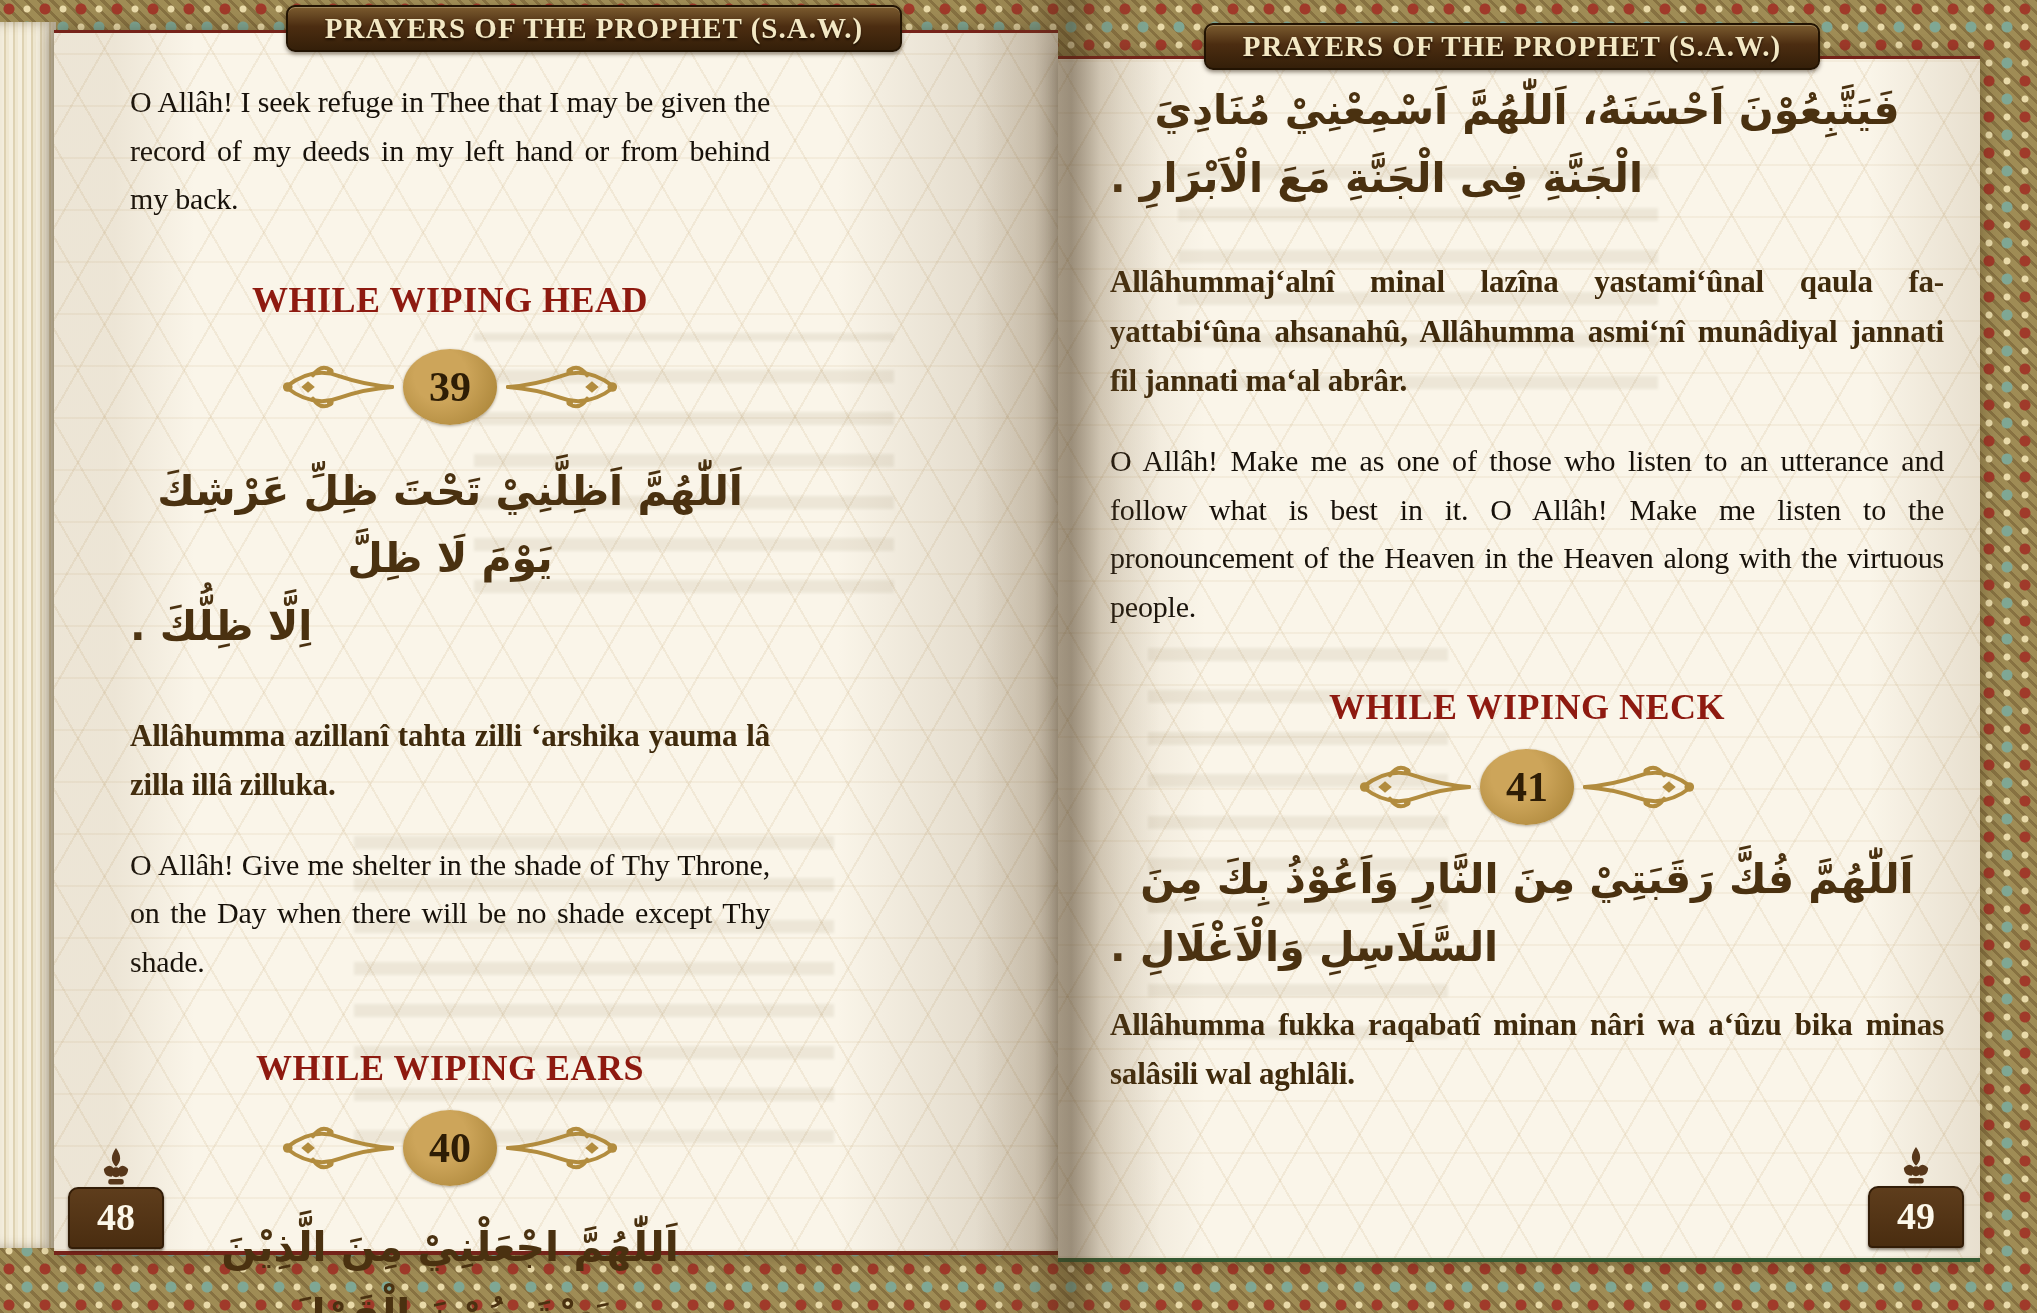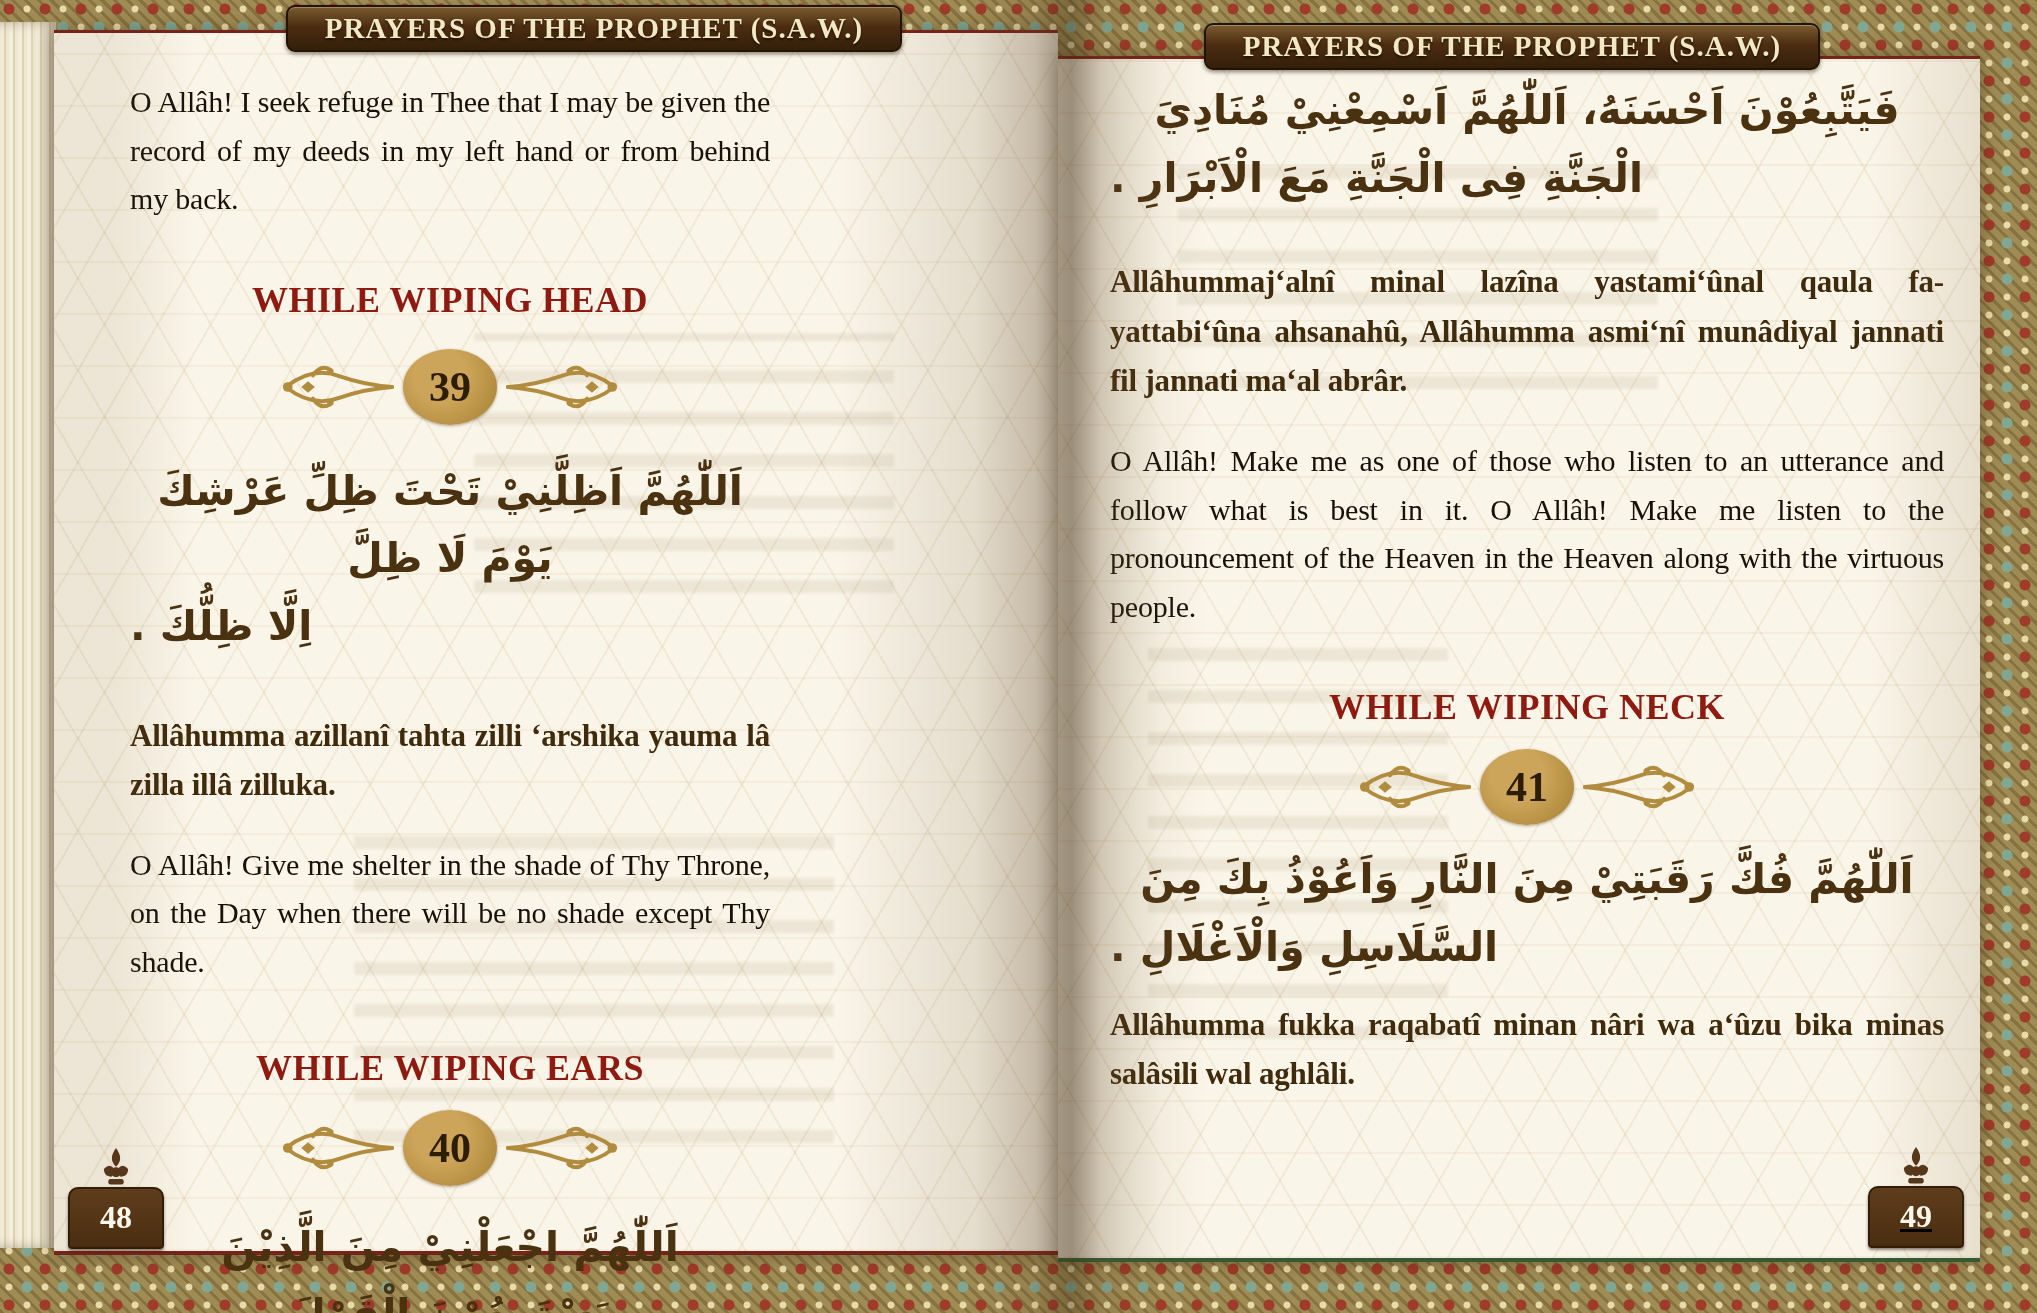--- a/index.html
+++ b/index.html
@@ -67,26 +67,26 @@
     width:94px;height:76px;border-radius:50%;
     background:radial-gradient(circle at 40% 35%, #cda55a 0 35%, #b08a3e 80%, #9c7833 100%);
     display:flex;align-items:center;justify-content:center;
     color:#2e1d05;font-weight:bold;font-size:42px;
     box-shadow:0 1px 3px rgba(60,40,10,.4);
   }
   .flourish{width:118px;height:58px;}
   .flourish.flip{transform:scaleX(-1);}
   .plaque{position:absolute;bottom:2px;width:96px;text-align:center;z-index:7;}
   .plaque-left{left:14px;}
-  .plaque-right{right:16px;bottom:10px;text-decoration:underline;}
+  .plaque-right{right:16px;bottom:10px;}
   .plaque .finial{height:44px;display:block;margin:0 auto -4px auto;}
   .plaque .box{
     background:linear-gradient(180deg,#5e3d1c,#4a2d10);
     border:2px solid #331d07;border-radius:10px 10px 4px 4px;
-    color:#fdf8ea;font-weight:bold;font-size:32px;line-height:56px;height:58px;
+    color:#fdf8ea;font-weight:bold;font-size:38px;line-height:56px;height:58px;
     box-shadow:0 2px 3px rgba(30,15,0,.5);
   }
   .ghost{position:absolute;pointer-events:none;opacity:.10;filter:blur(1.5px);
     background:repeating-linear-gradient(0deg, rgba(110,90,50,.9) 0 13px, transparent 13px 42px);}
   .mt18{margin-top:18px}.mt25{margin-top:25px}.mt30{margin-top:30px}
   .mt45{margin-top:45px}.mt50{margin-top:50px}.mt55{margin-top:55px}.mt60{margin-top:60px}
 </style>
 </head>
 <body>
 

